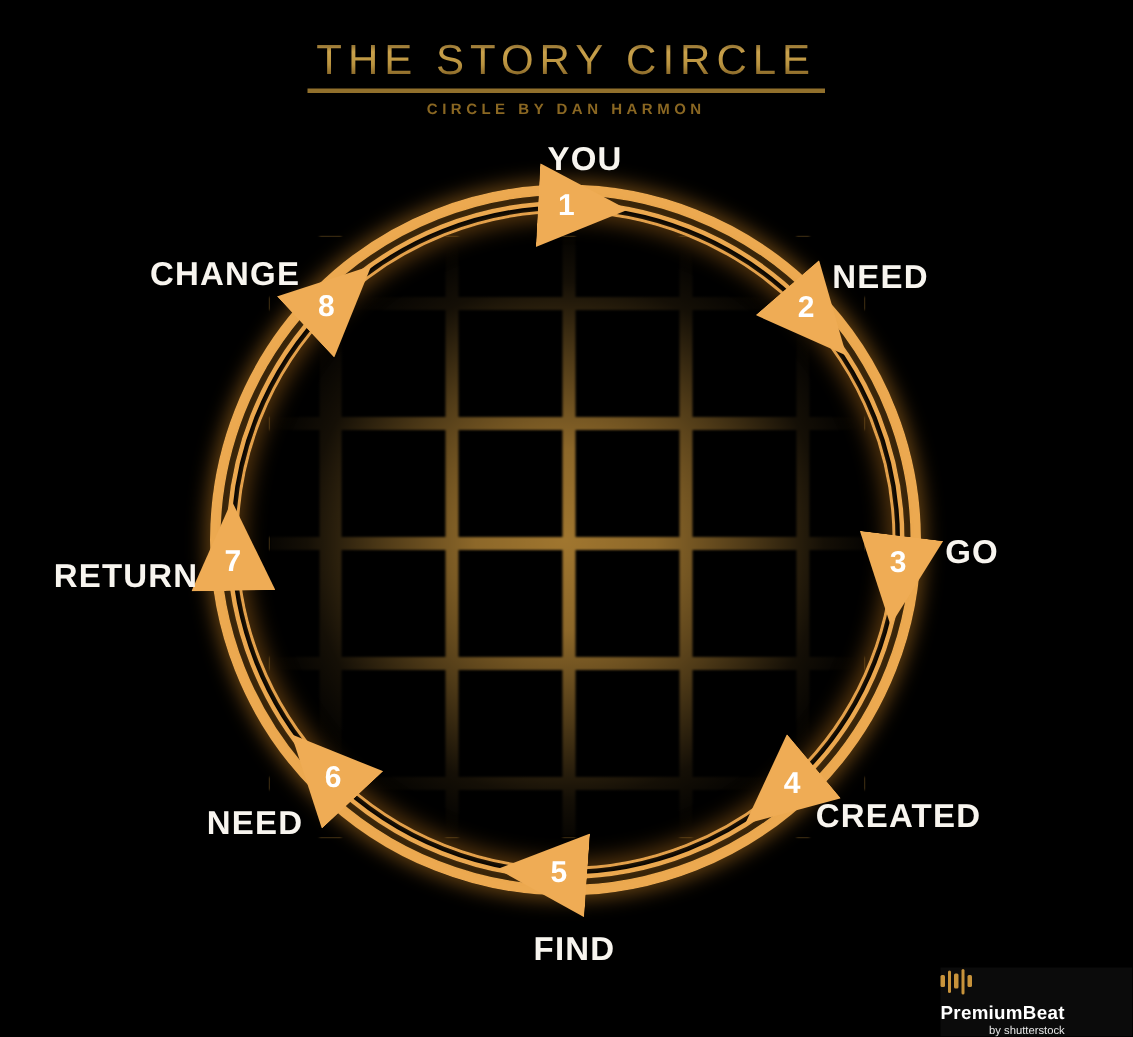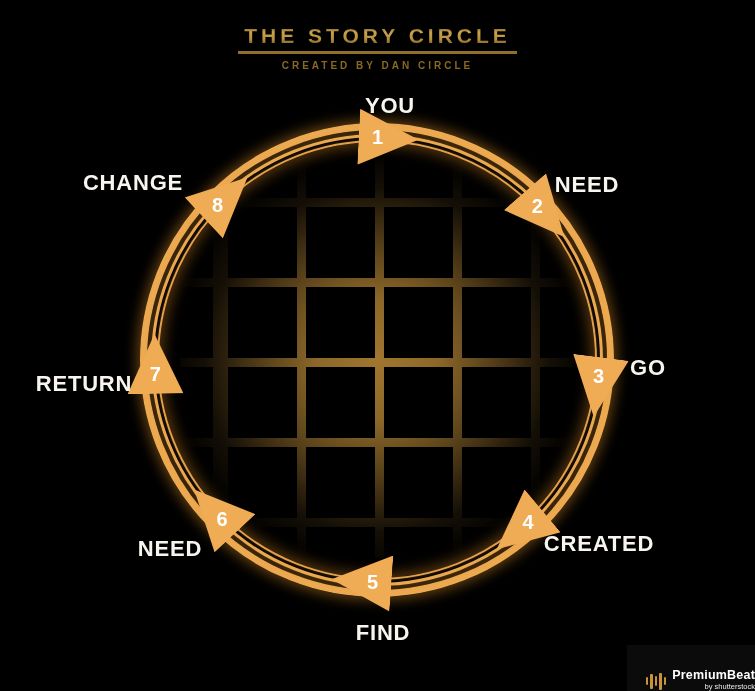--- a/index.html
+++ b/index.html
@@ -11,21 +11,21 @@
     -webkit-font-smoothing:antialiased;
   }
 
   
   .header{
     position:absolute;left:0;top:24px;width:100%;
     text-align:center;z-index:6;
   }
   .title{
     display:inline-block;
-    font-size:21px;font-weight:bold;letter-spacing:4px;
+    font-size:28px;font-weight:normal;letter-spacing:4px;
     padding:0 6px 3px 6px;
     background:linear-gradient(180deg,#4a3412 0%,#caa24c 30%,#b8923f 55%,#6e4f1c 85%,#3c2a0e 100%);
     -webkit-background-clip:text;background-clip:text;
     -webkit-text-fill-color:transparent;color:transparent;
     border-bottom:3px solid #91702c;
   }
   .subtitle{
     margin-top:6px;
     font-size:10px;font-weight:bold;letter-spacing:3px;
     color:#8a6722;
@@ -94,40 +94,40 @@
     transform:translate(-50%,-50%);
     color:#f8f5ef;font-size:22px;font-weight:bold;letter-spacing:0.8px;
     white-space:nowrap;
   }
 
   
   .brand{
     position:absolute;right:0;bottom:0;z-index:6;
     width:128px;height:46px;
     background:rgba(255,255,255,0.045);
-    display:flex;align-items:flex-end;justify-content:flex-end;
-    box-sizing:border-box;gap:6px;
+    display:flex;align-items:flex-start;justify-content:flex-end;
+    padding-right:10px;box-sizing:border-box;gap:6px;flex-direction:column;
   }
   .bars{display:flex;align-items:center;gap:2px;height:20px;}
   .bars span{display:block;width:2.5px;background:#C8933B;border-radius:1px;}
   .bars span:nth-child(1){height:8px;}
   .bars span:nth-child(2){height:15px;}
   .bars span:nth-child(3){height:10px;}
   .bars span:nth-child(4){height:17px;}
   .bars span:nth-child(5){height:8px;}
   .brand-text{display:flex;flex-direction:column;align-items:flex-end;}
   .brand-name{color:#ffffff;font-size:12.5px;font-weight:bold;letter-spacing:0.2px;line-height:13px;}
   .brand-by{color:#e8e8e8;font-size:7.5px;line-height:9px;}
 </style>
 </head>
 <body>
 
 <div class="header">
   <div class="title">THE STORY CIRCLE</div>
-  <div class="subtitle">CREATED BY DAN CIRCLE</div>
+  <div class="subtitle">CIRCLE BY DAN HARMON</div>
 </div>
 
 <div class="grid"></div>
 <div class="grid-fade"></div>
 
 <div class="ring ring1"></div>
 <div class="ring ring2"></div>
 <div class="ring ring3"></div>
 
 <div id="steps-layer">
@@ -163,21 +163,21 @@
     <div class="lbl" style="left: 170px; top: 549px;">NEED</div>
     <div class="arrow" style="transform: rotate(269deg) translateY(-222px);">
       <div class="tri" style="background: rgb(239, 172, 85);"></div>
       <span class="num" style="transform: translate(-50%, -50%) rotate(-269deg);">7</span>
     </div>
     <div class="lbl" style="left: 84px; top: 384px;">RETURN</div>
     <div class="arrow" style="transform: rotate(317deg) translateY(-222px);">
       <div class="tri" style="background: rgb(239, 172, 85);"></div>
       <span class="num" style="transform: translate(-50%, -50%) rotate(-317deg);">8</span>
     </div>
-    <div class="lbl" style="left: 133px; top: 183px;">CHANGE</div>
+    <div class="lbl" style="left: 150px; top: 183px;">CHANGE</div>
   </div>
 
 <div class="brand">
   <div class="bars">
     <span></span>
       <span></span>
       <span></span>
       <span></span>
       <span></span>
   </div>

